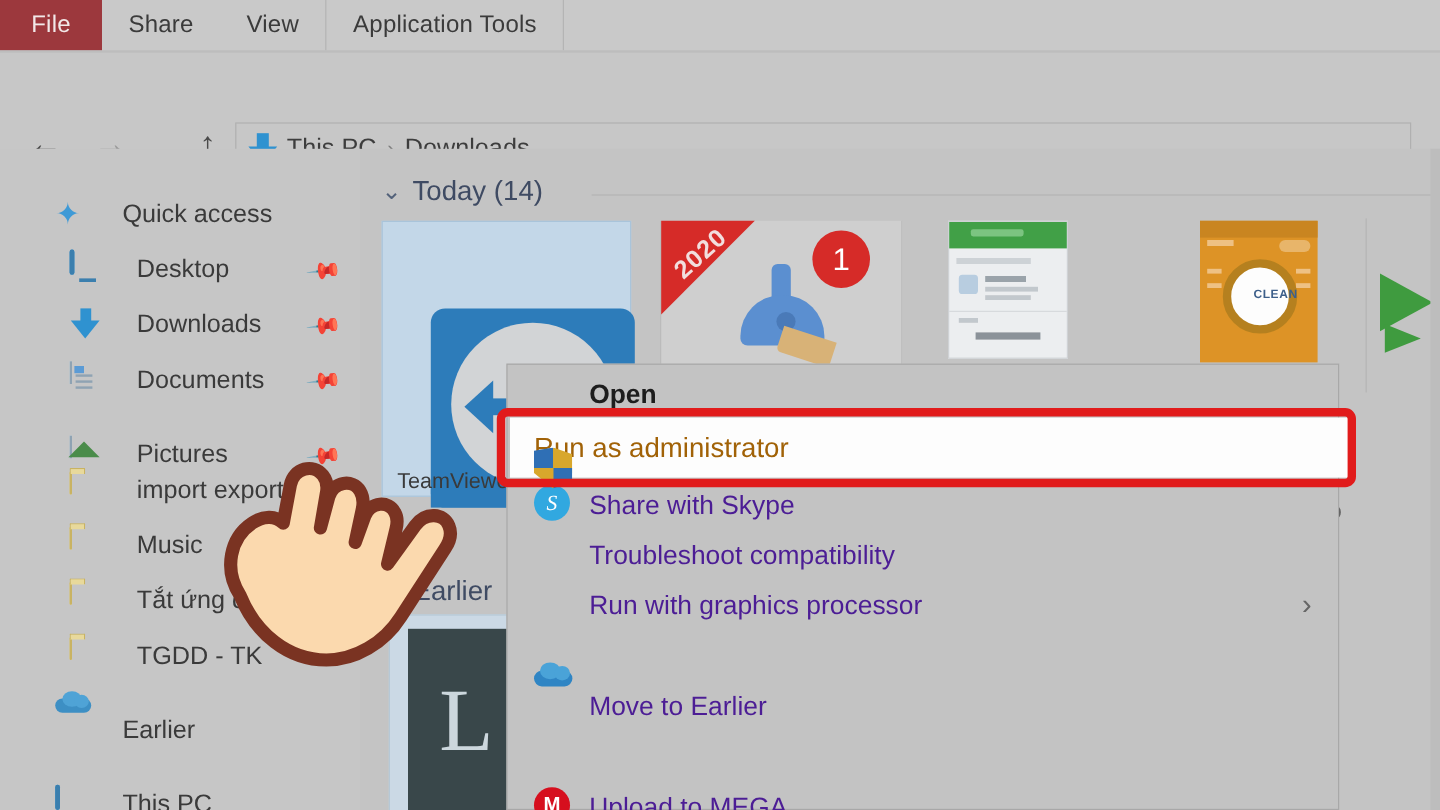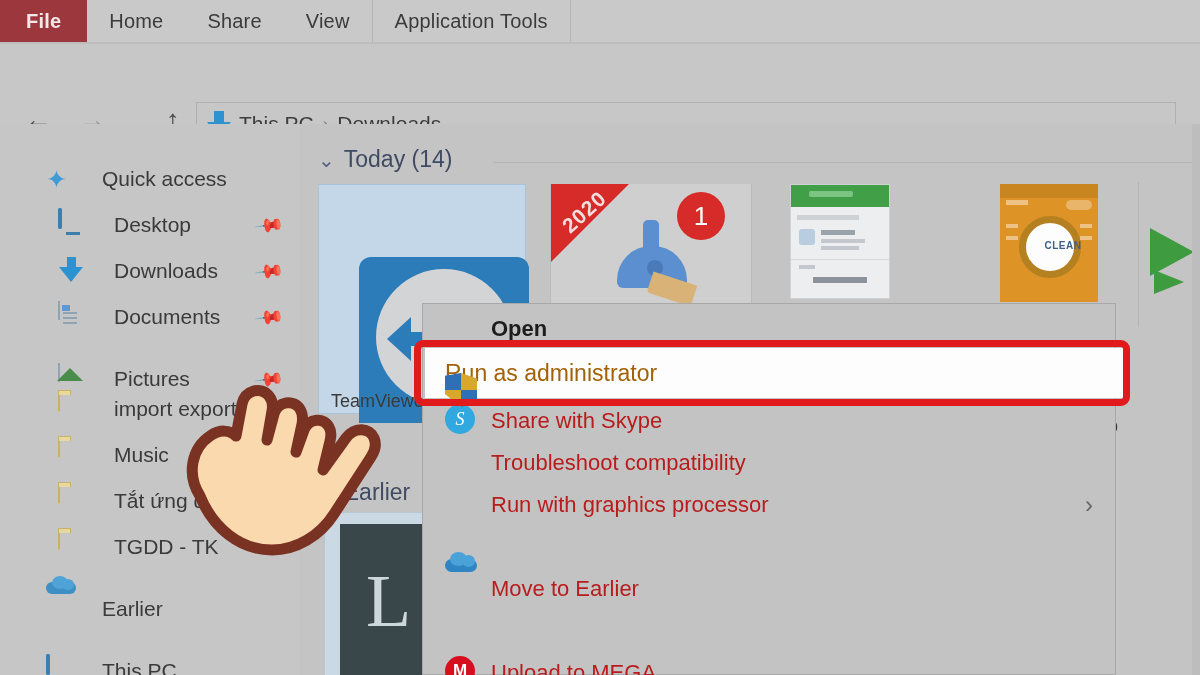--- a/index.html
+++ b/index.html
@@ -15,21 +15,21 @@
     position:absolute;left:0;top:0;width:1200px;height:42px;
     background:#c9c9c9;
   }
   #ribbon .tabs{display:flex;align-items:stretch;height:42px;}
   .tab{
     display:flex;align-items:center;justify-content:center;
     padding:0 22px;font-size:20px;color:#3b3b3b;letter-spacing:.2px;
     height:42px;box-sizing:border-box;
   }
   .tab.file{
-    background:#9c383d;color:#f2e8e8;font-weight:700;padding:12px 26px;
+    background:#9c383d;color:#f2e8e8;font-weight:400;padding:12px 26px;
   }
   .tab.apptools{
     border-left:1px solid #b4b4b4;border-right:1px solid #b4b4b4;
     background:#c9c9c9;
   }
   #ribbonline{
     position:absolute;left:0;top:42px;width:1200px;height:2px;background:#bdbdbd;
   }
   
   #navbar{position:absolute;left:0;top:44px;width:1200px;height:80px;background:#c7c7c7;}
@@ -204,21 +204,21 @@
     border:1px solid #b6c8d6;background:#cbd9e5;}
   
   #ctxmenu{
     position:absolute;left:422px;top:303px;width:694px;height:372px;
     background:#c3c3c3;border:1px solid #a8a8a8;box-sizing:border-box;
   }
   .mi{
     position:absolute;left:0;width:692px;height:42px;display:flex;align-items:center;
   }
   .mi .mico{width:34px;height:34px;margin-left:22px;position:relative;flex:0 0 auto;}
-  .mi .mlbl{font-size:22px;color:#b91c1c;margin-left:12px;white-space:nowrap;}
+  .mi .mlbl{font-size:22px;color:#4c1d95;margin-left:12px;white-space:nowrap;}
   .mi .marrow{position:absolute;right:22px;font-size:24px;color:#666;}
   .mi.bold .mlbl{font-weight:700;color:#1d1d1d;}
   
   #mi-runadmin{
     position:absolute;left:425px;top:348px;width:700px;height:50px;
     background:#fdfdfd;display:flex;align-items:center;z-index:6;
   }
   #mi-runadmin .mlbl{font-size:23px;color:#a16207;margin-left:0;}
   #redbox{
     position:absolute;left:414px;top:340px;width:716px;height:66px;
@@ -262,21 +262,20 @@
   #hand{position:absolute;left:168px;top:378px;width:225px;height:185px;z-index:9;}
   
   #vscroll{position:absolute;left:1192px;top:124px;width:8px;height:551px;background:#bdbdbd;}
 </style>
 </head>
 <body>
 
 <div id="ribbon">
   <div class="tabs">
     <div class="tab file">File</div>
-    <div class="tab">Home</div>
     <div class="tab">Share</div>
     <div class="tab">View</div>
     <div class="tab apptools">Application Tools</div>
   </div>
 </div>
 <div id="ribbonline"></div>
 
 <div id="navbar">
   <div class="navbtn" id="nav-back">←</div>
   <div class="navbtn" id="nav-fwd">→</div>

